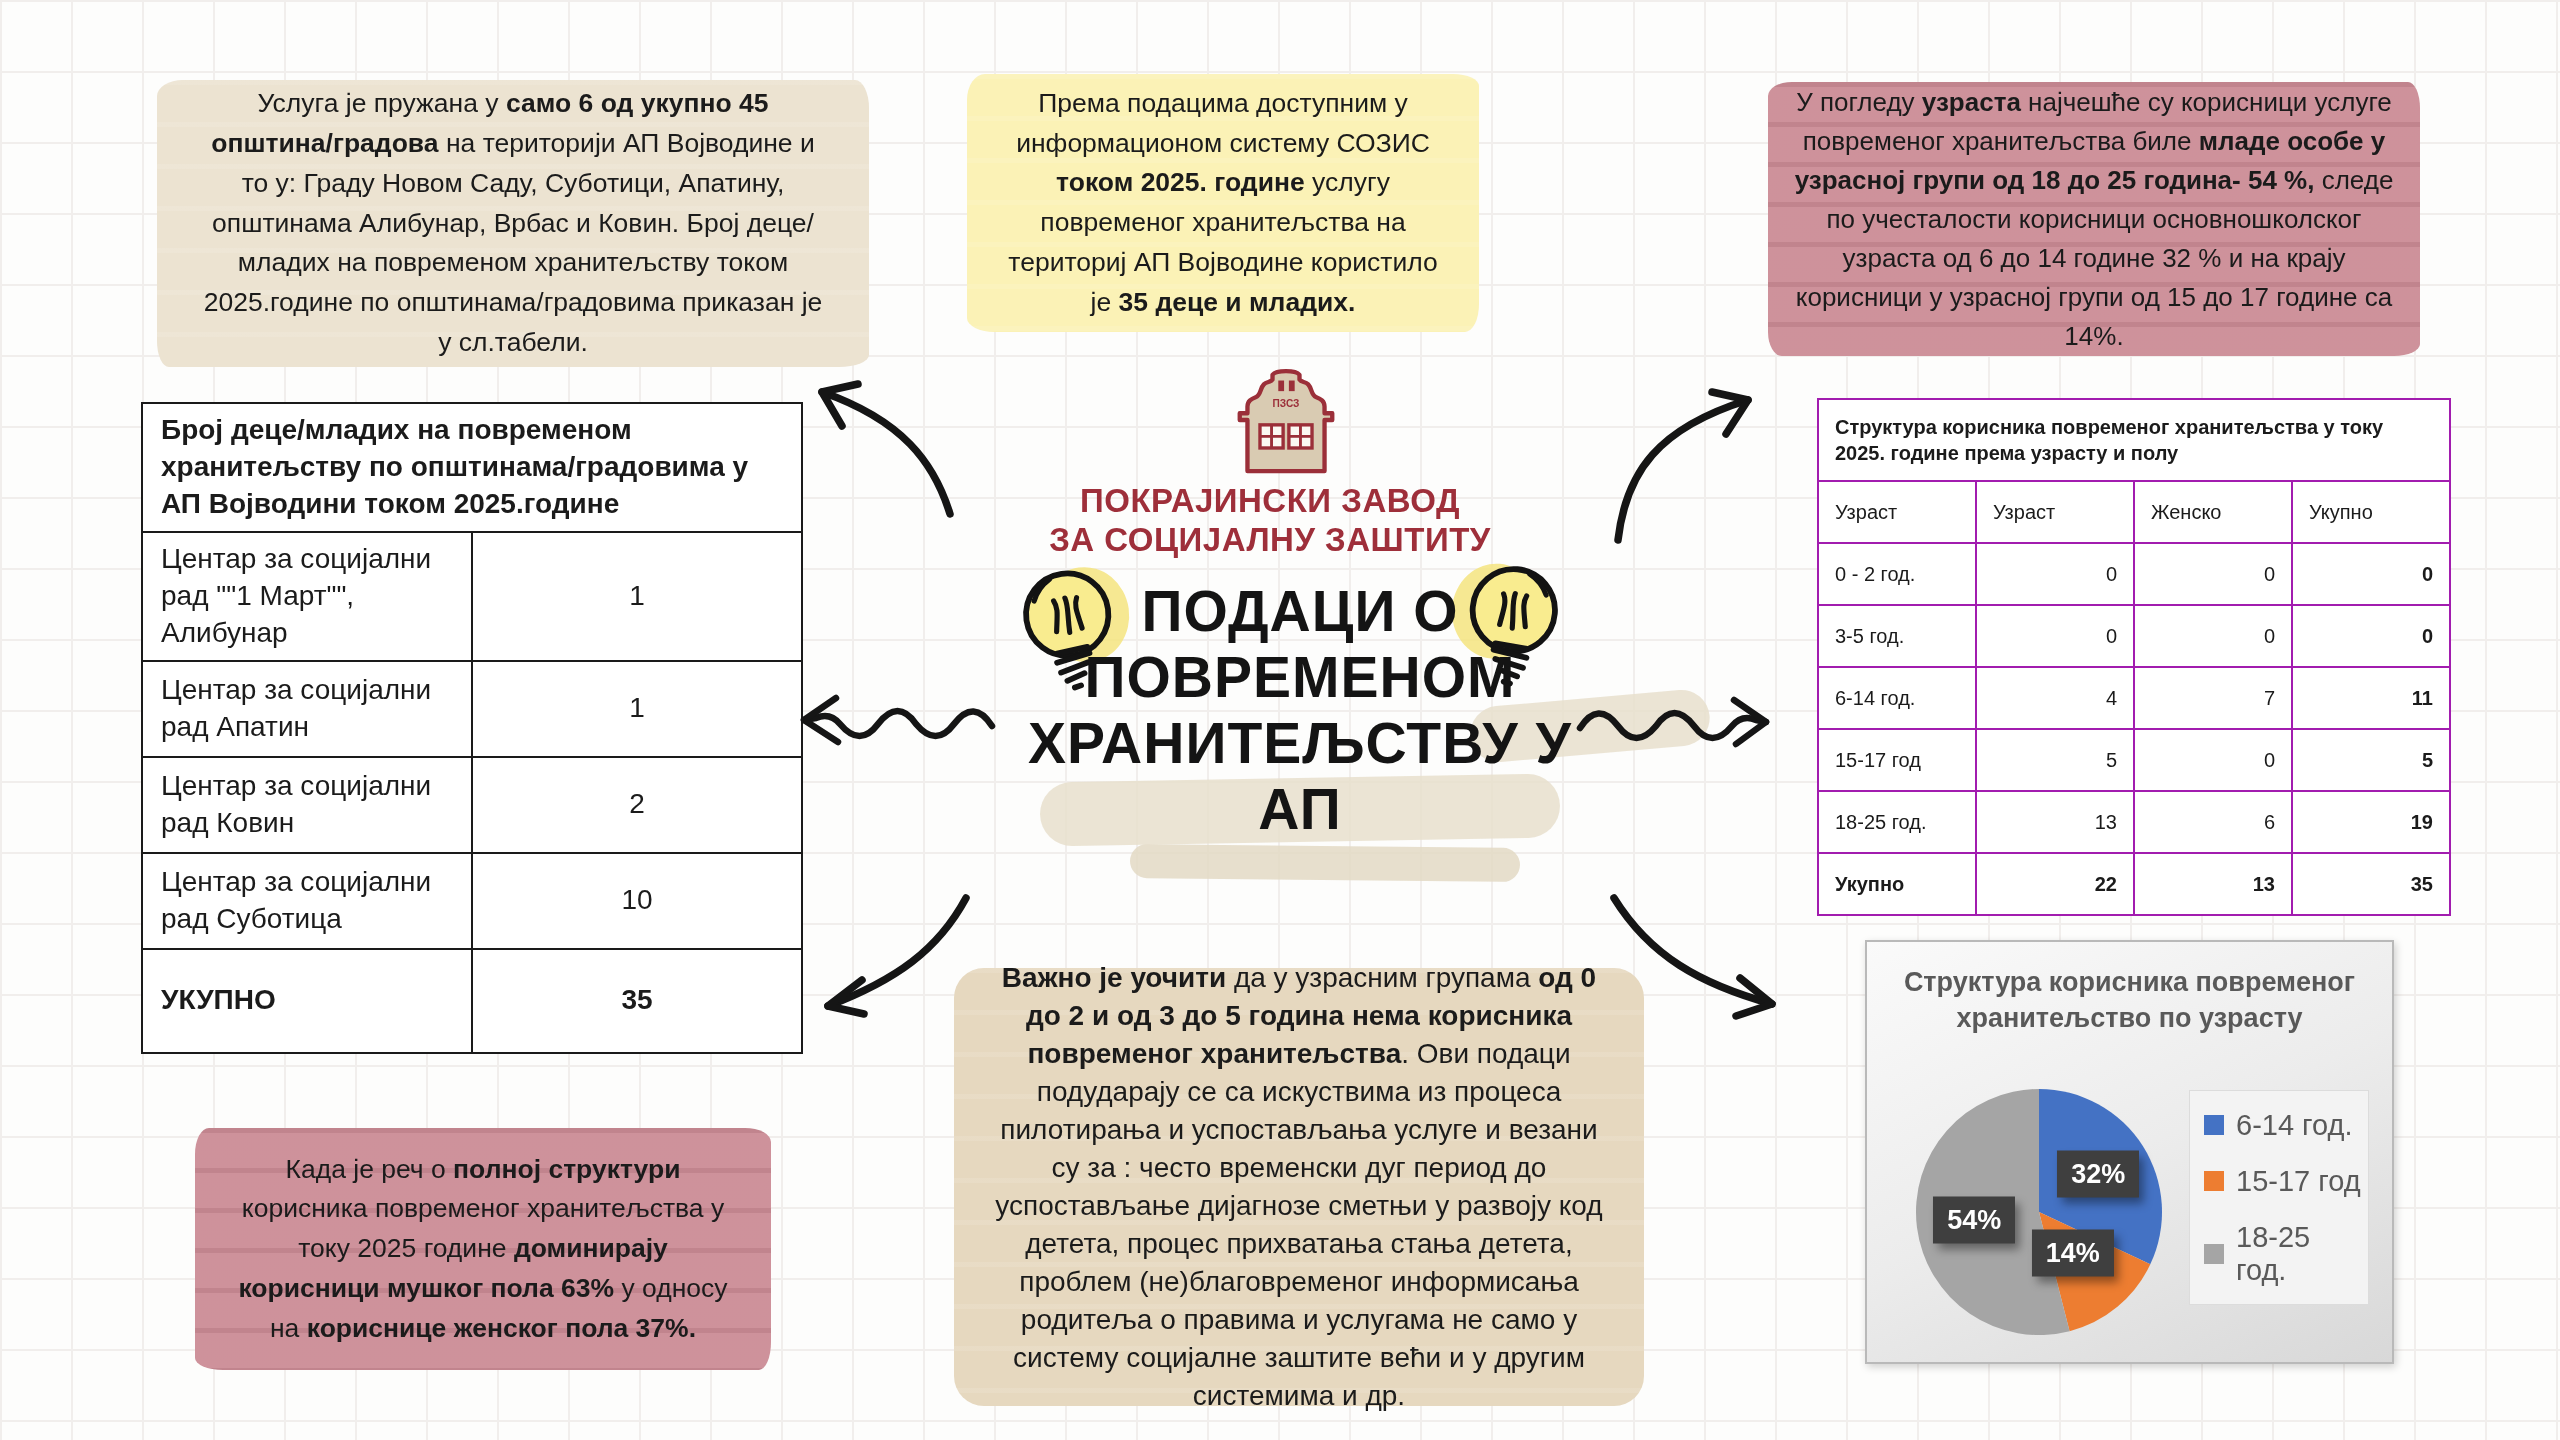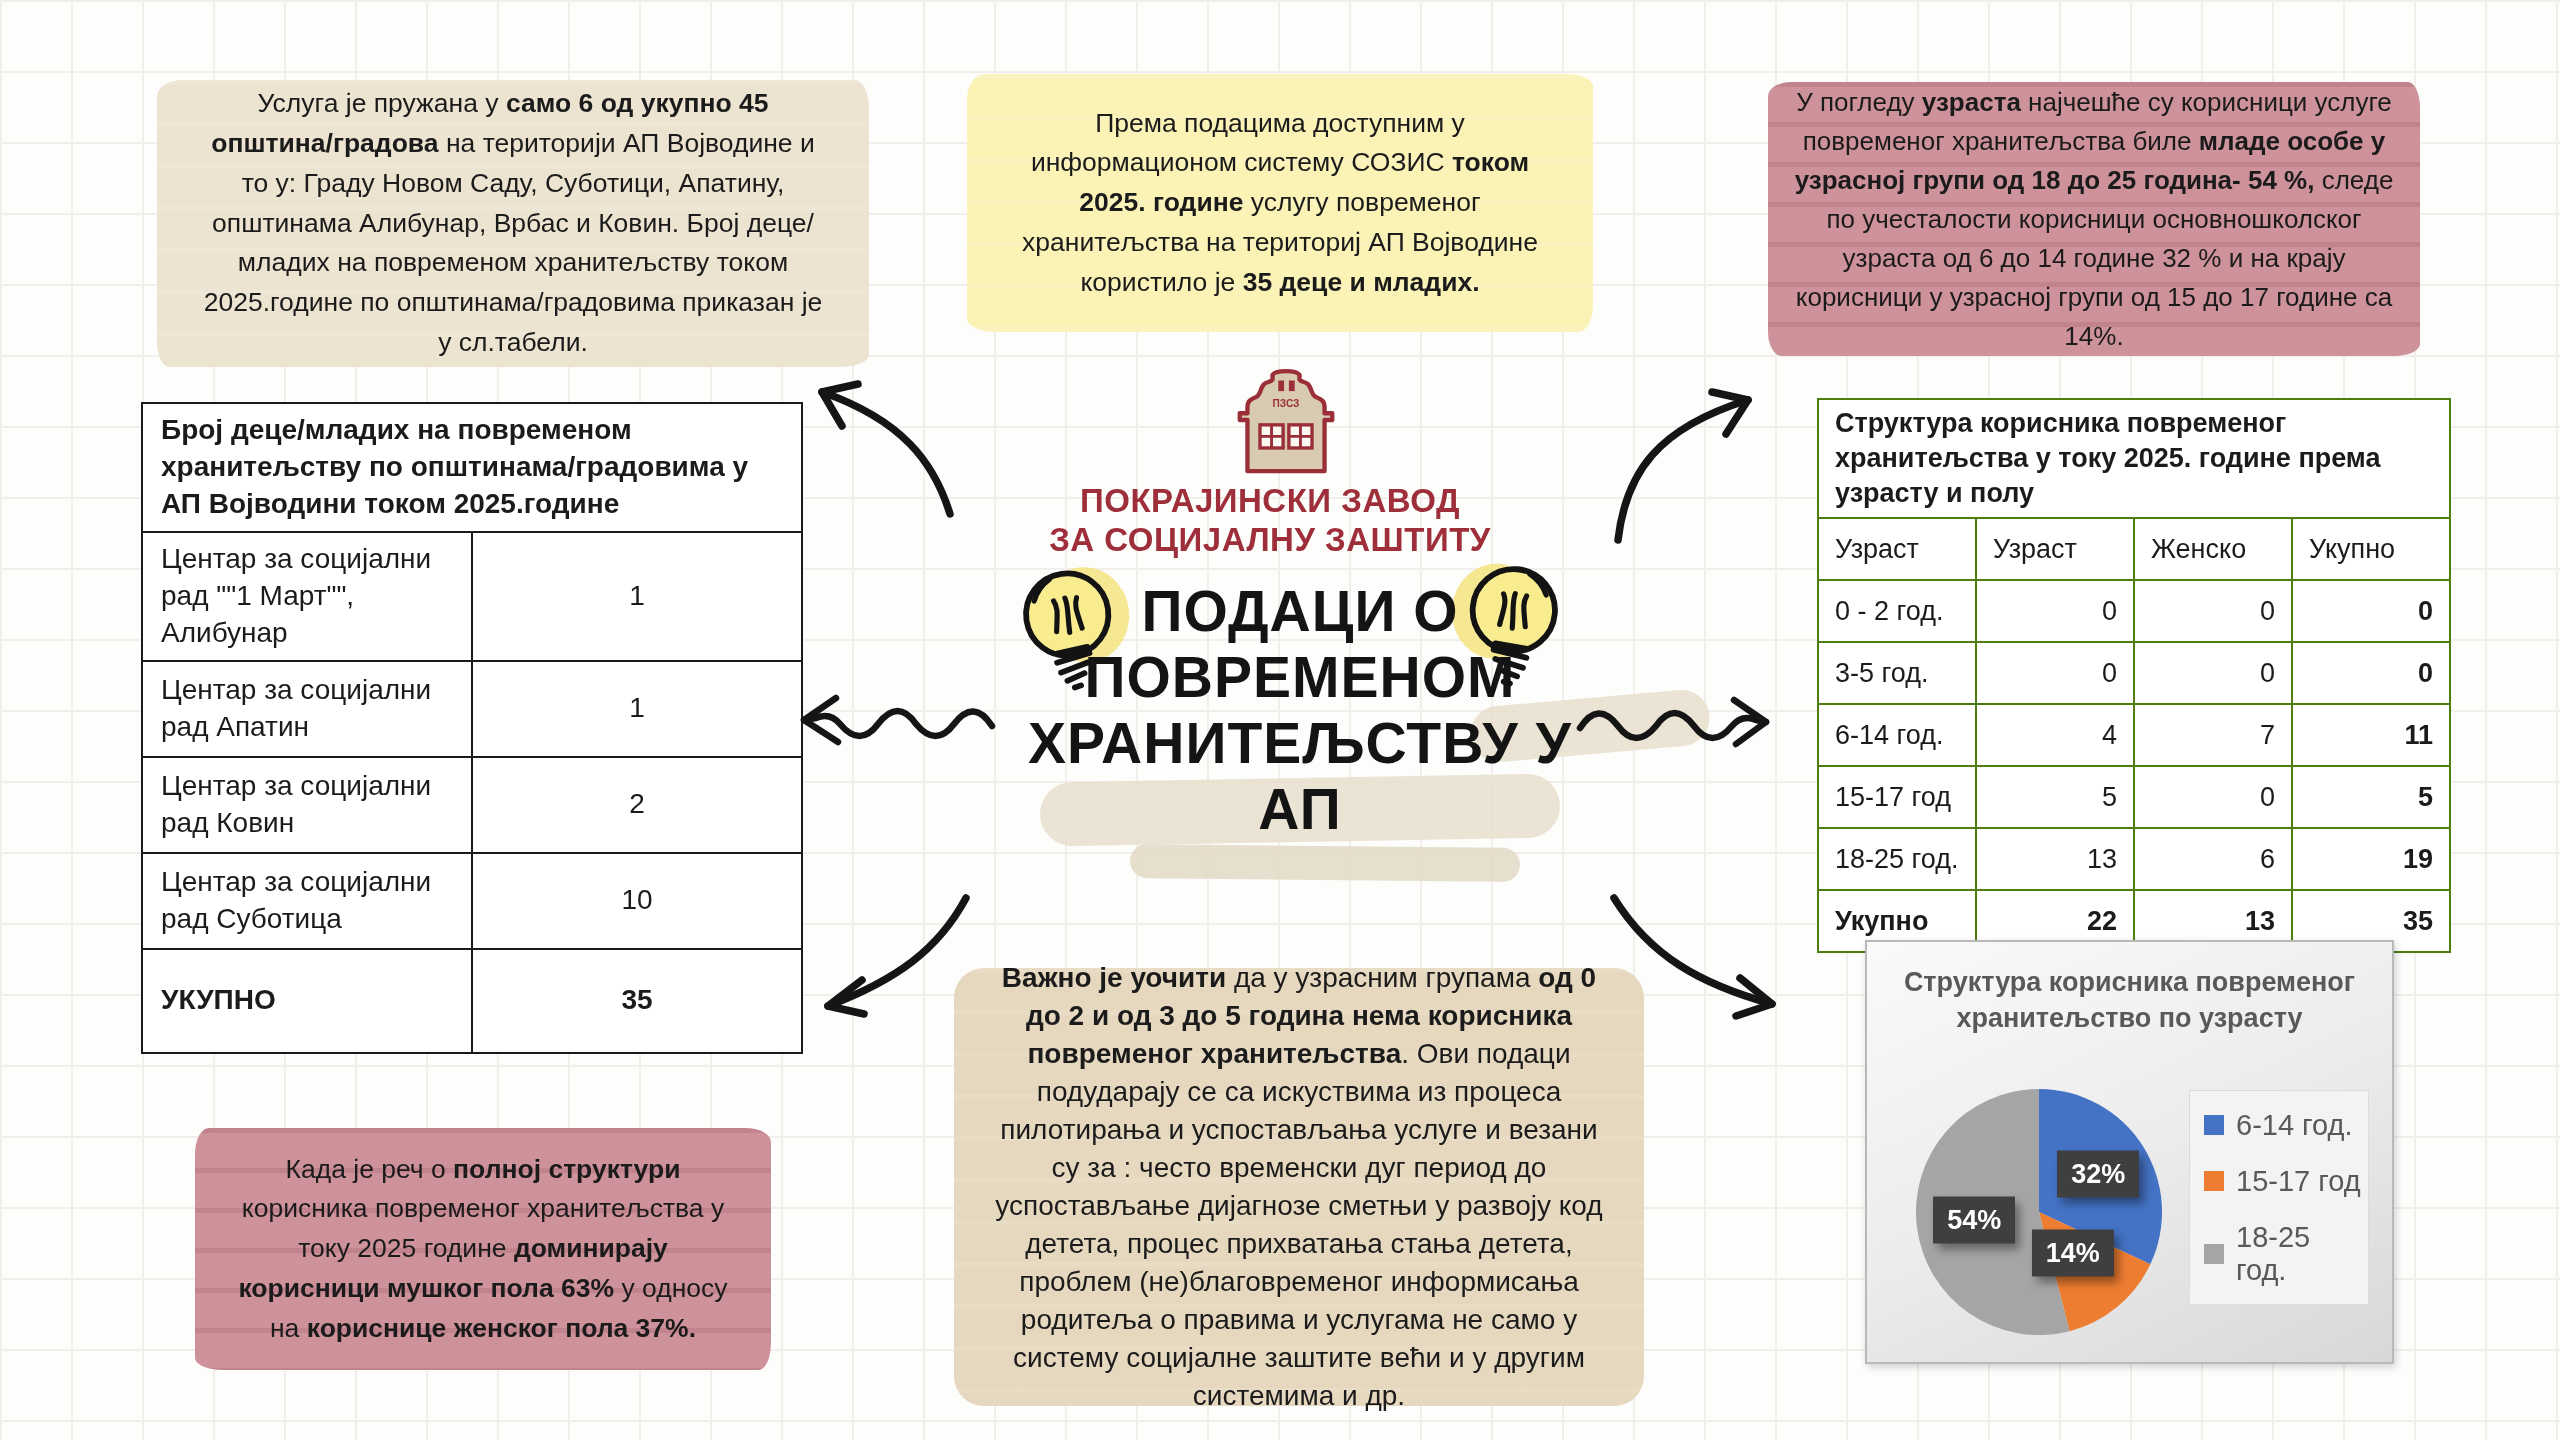--- a/index.html
+++ b/index.html
@@ -15,40 +15,40 @@
   .abs{position:absolute;}
   
   .hl{
     display:flex;align-items:center;justify-content:center;text-align:center;
     font-size:26.5px;line-height:1.5;box-sizing:border-box;
     background-image:repeating-linear-gradient(180deg, rgba(255,255,255,.10) 0 5px, rgba(0,0,0,0) 5px 42px);
   }
   .hl b{font-weight:bold;}
   #blk-tl{left:157px;top:80px;width:712px;height:287px;padding:20px 38px;background-color:#ece3d1;
     border-radius:26px 14px 30px 12px / 16px 28px 12px 26px;}
-  #blk-tc{left:967px;top:74px;width:626px;height:258px;padding:18px 30px;background-color:#fbf2b6;
+  #blk-tc{left:967px;top:74px;width:512px;height:258px;padding:18px 30px;background-color:#fbf2b6;
     border-radius:18px 26px 14px 28px / 26px 12px 28px 14px;}
   #blk-tr{left:1768px;top:82px;width:652px;height:274px;padding:16px 26px;background-color:#cb8b95;font-size:26px;
     border-radius:24px 12px 26px 14px / 14px 26px 12px 24px;
     background-image:repeating-linear-gradient(180deg, rgba(0,0,0,.05) 0 5px, rgba(255,255,255,.06) 5px 40px);}
   #blk-bl{left:195px;top:1128px;width:576px;height:242px;padding:20px 30px;background-color:#cb8b95;
     border-radius:14px 26px 12px 28px / 26px 14px 28px 12px;
     background-image:repeating-linear-gradient(180deg, rgba(0,0,0,.05) 0 5px, rgba(255,255,255,.06) 5px 40px);}
   #blk-bc{left:954px;top:968px;width:690px;height:438px;padding:32px 34px;background-color:#e6d8bf;
     font-size:28px;line-height:1.36;border-radius:30px;}
   
   #ltable{left:141px;top:402px;width:662px;border-collapse:collapse;background:#fff;table-layout:fixed;}
   #ltable td,#ltable th{border:2.5px solid #1a1a1a;font-size:28px;line-height:1.32;padding:8px 18px;}
   #ltable th{text-align:left;font-weight:bold;height:102px;}
   #ltable td.name{width:341px;text-align:left;height:78px;}
   #ltable td.val{width:321px;text-align:center;}
   #ltable tr.total td{font-weight:bold;height:86px;}
   
   #rtable{left:1817px;top:398px;width:634px;border-collapse:collapse;background:#fff;table-layout:fixed;}
-  #rtable td,#rtable th{border:2px solid #4d7c0f;font-size:27px;line-height:1.3;padding:6px 16px;}
+  #rtable td,#rtable th{border:2px solid #a21caf;font-size:20px;line-height:1.3;padding:6px 16px;}
   #rtable th.title{text-align:left;font-weight:bold;height:68px;}
   #rtable td{height:48px;}
   #rtable td.age{text-align:left;width:160px;}
   #rtable td.num{text-align:right;width:158px;}
   #rtable td.tot{font-weight:bold;}
   #rtable tr.colhead td{font-weight:normal;}
   #rtable tr.total td{font-weight:bold;}
   
   #logo-text{left:1020px;top:482px;width:500px;text-align:center;font-weight:bold;
     font-size:33px;line-height:1.18;color:#9e2f3a;letter-spacing:.5px;}

